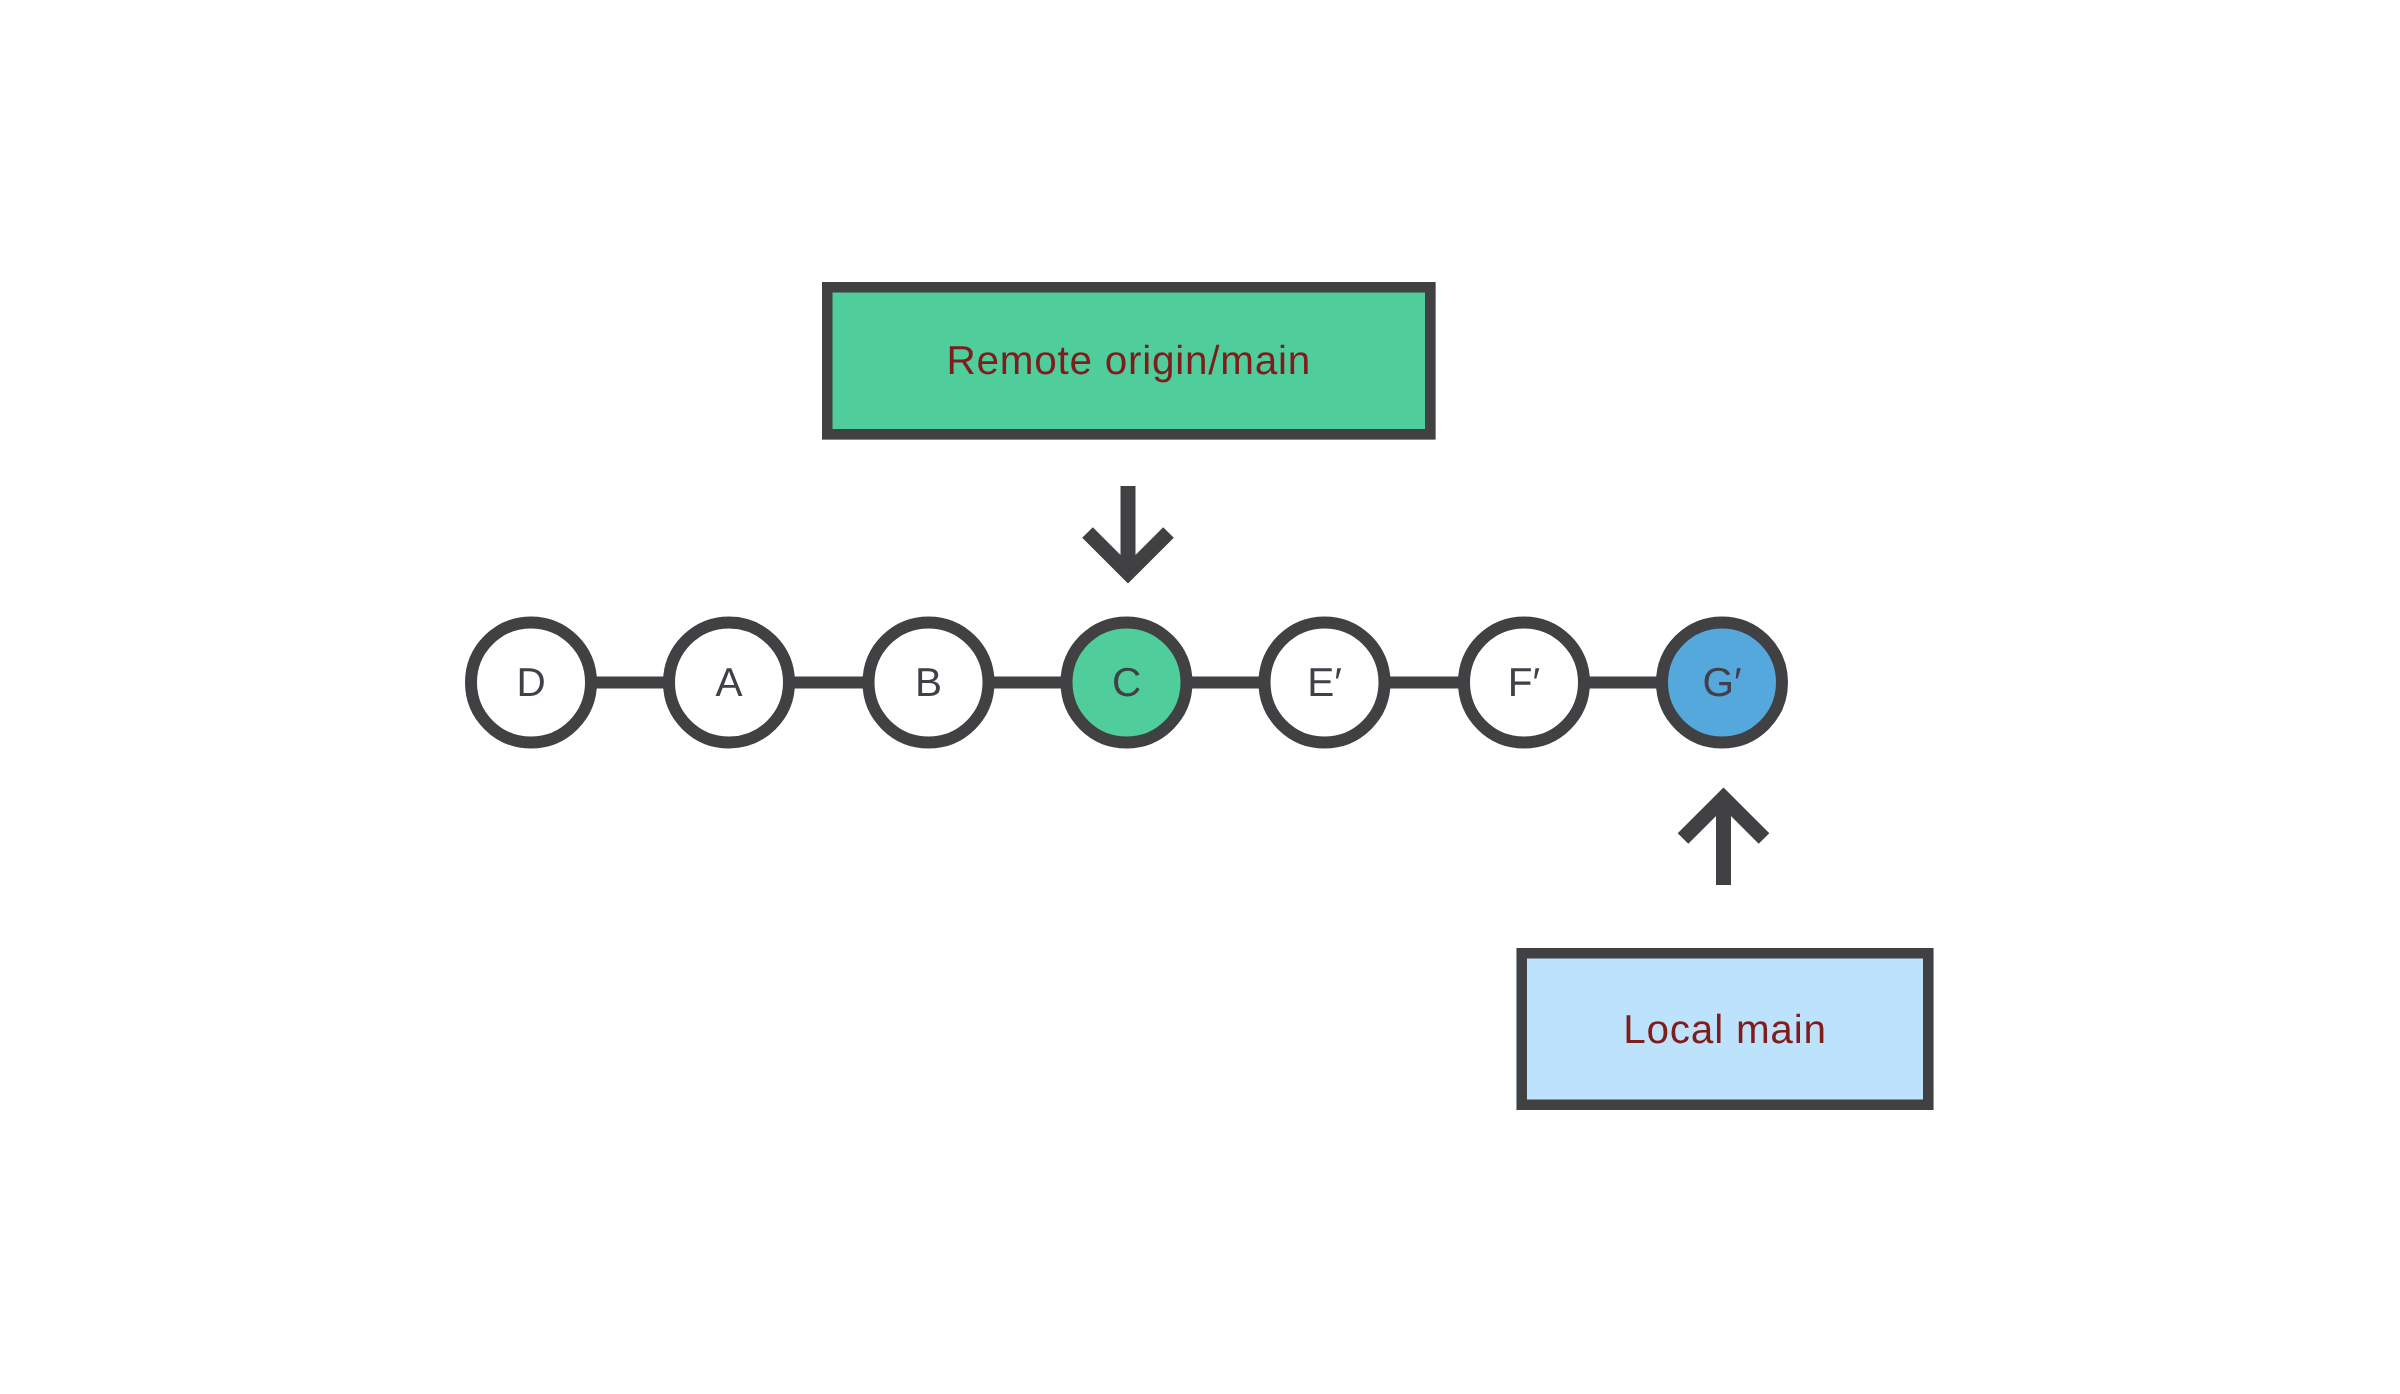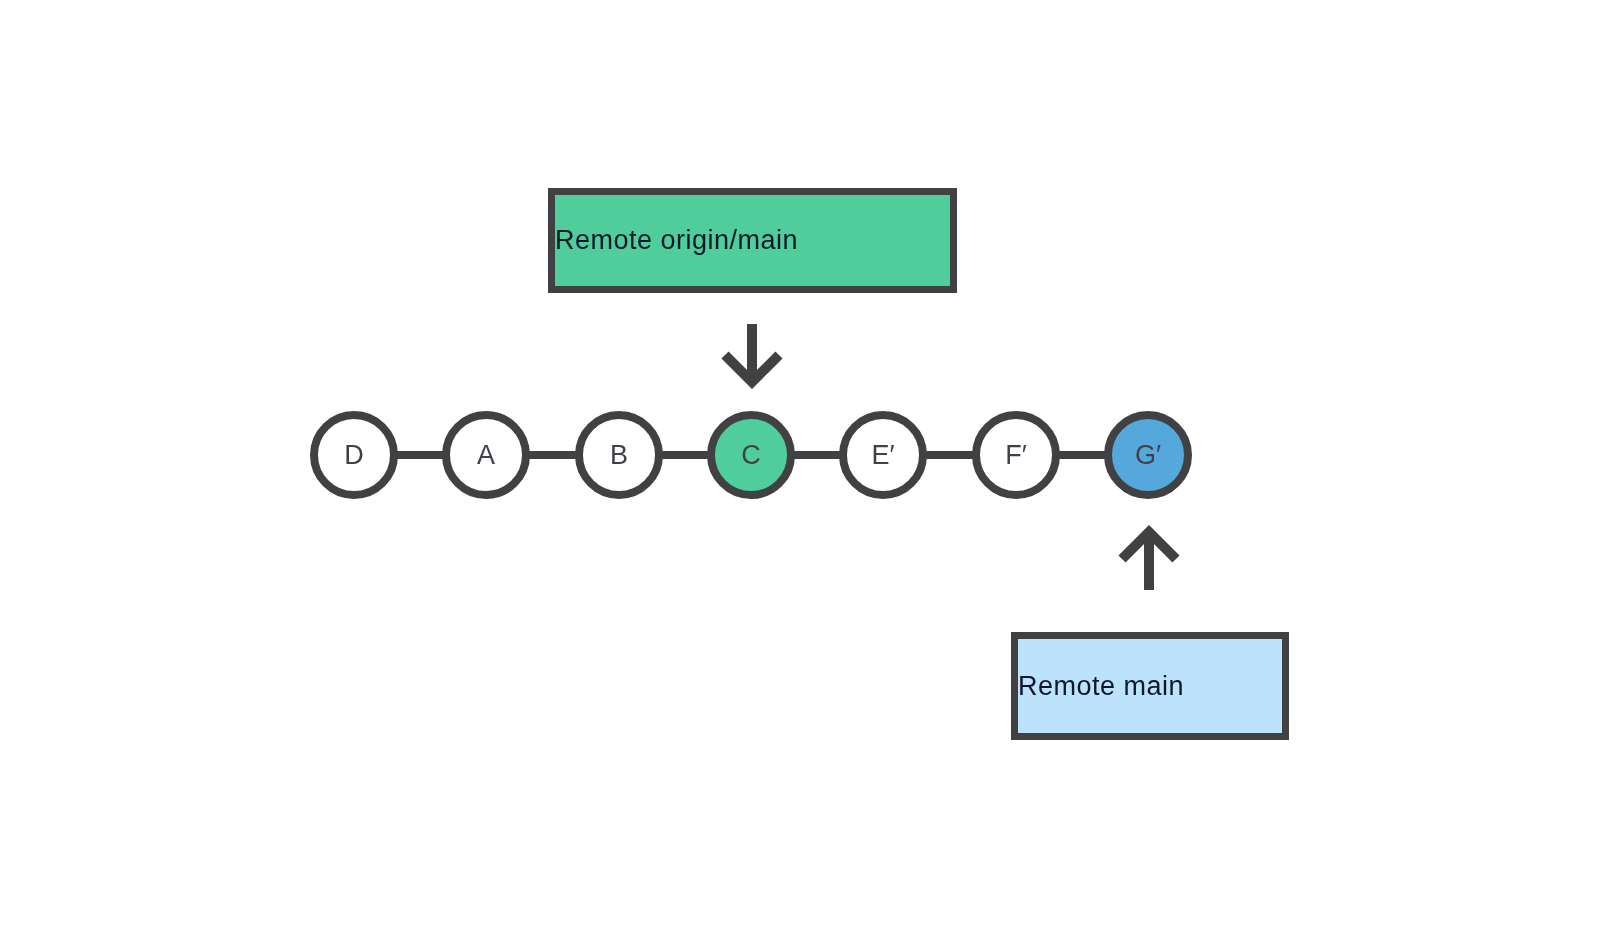--- a/index.html
+++ b/index.html
@@ -14,24 +14,24 @@
     height: 929px;
     background: #ffffff;
     overflow: hidden;
   }
   .branch-box {
     position: absolute;
     box-sizing: border-box;
     border: 7px solid #414042;
     display: flex;
     align-items: center;
-    justify-content: flex-start;
+    justify-content: center;
     font-size: 27px;
     letter-spacing: 0.5px;
-    color: #0f172a;
+    color: #7f1d1d;
   }
   .branch-box--remote {
     left: 548px;
     top: 188px;
     width: 409px;
     height: 105px;
     background: #4FCD9B;
   }
   .branch-box--local {
     left: 1011px;
@@ -116,16 +116,16 @@
   </div>
   <div class="commit-node commit-node--blue n6">
     <span>G′</span>
   </div>
 
   <svg class="arrow-svg arrow-svg--up" width="74" height="76" viewBox="0 0 74 76" aria-hidden="true">
     <path d="M37 72 L37 14 M10 41 L37 14 L64 41" fill="none" stroke="#414042" stroke-width="10" stroke-linecap="butt" stroke-linejoin="miter"></path>
   </svg>
 
   <div class="branch-box branch-box--local">
-    <span>Remote main</span>
+    <span>Local main</span>
   </div>
 
 </div>
 
 </body></html>

